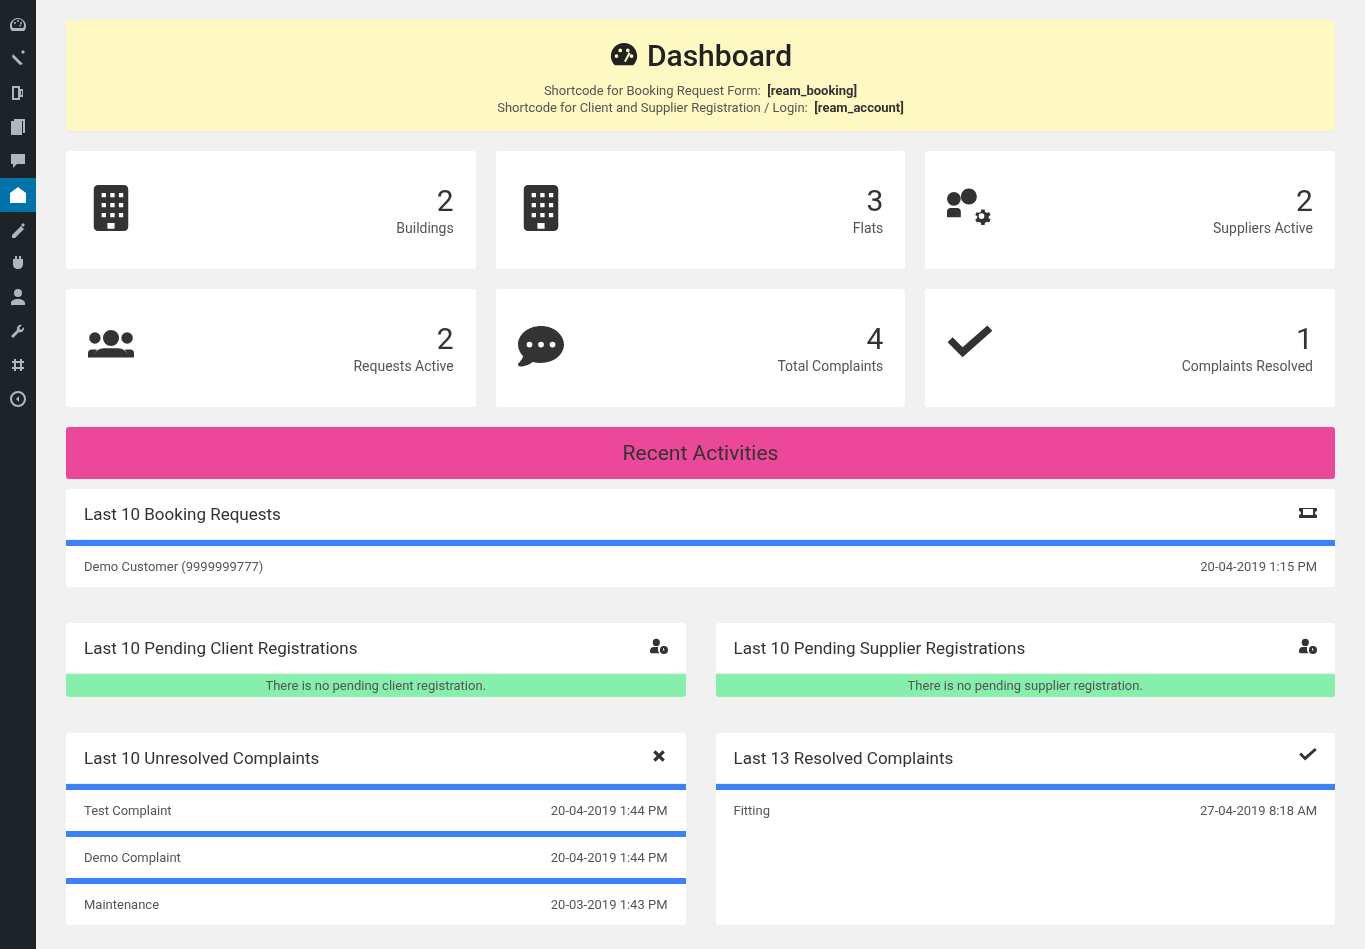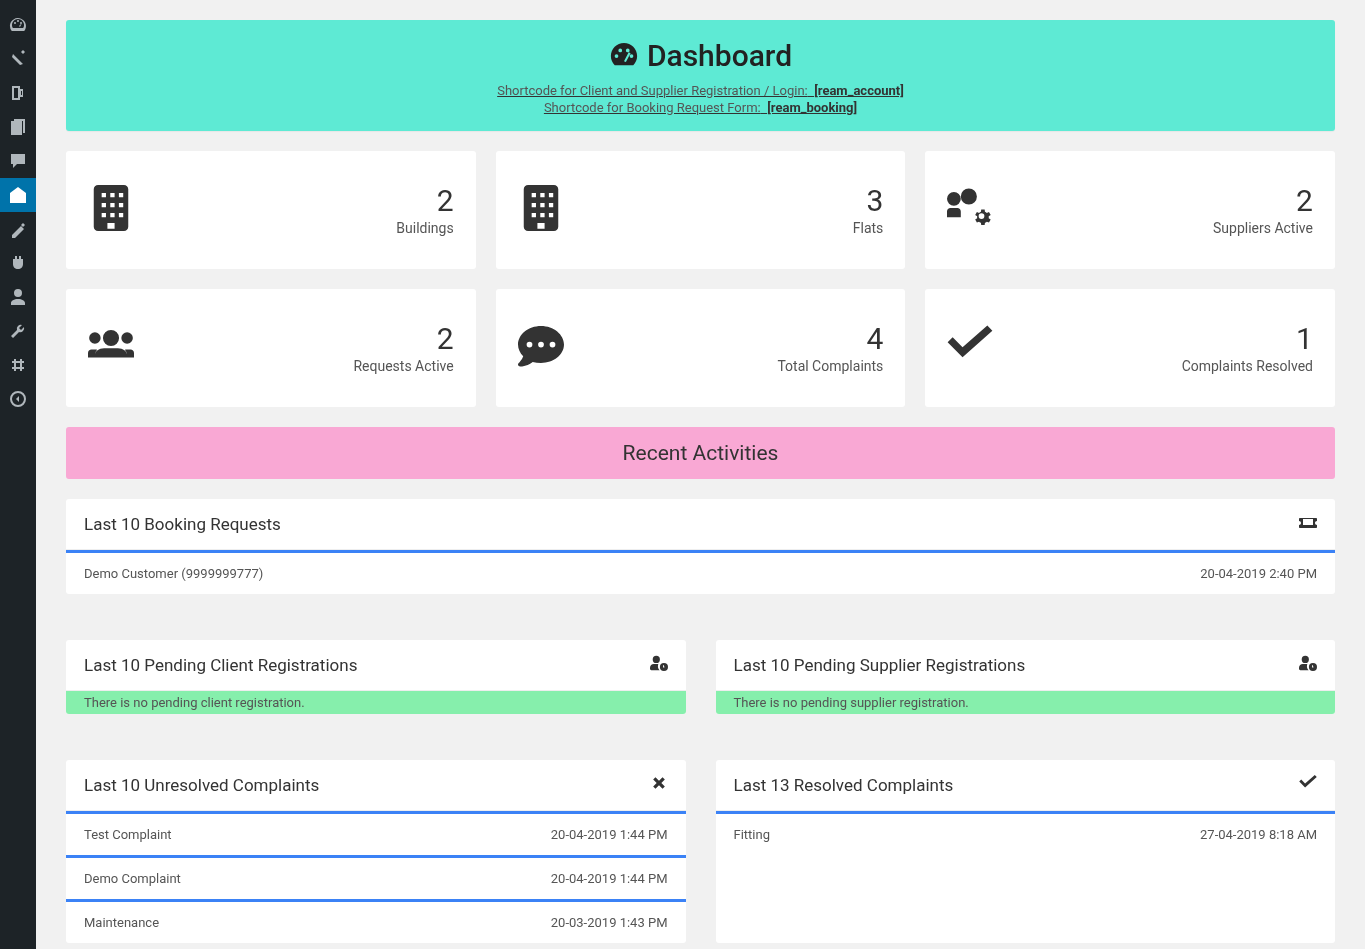--- a/index.html
+++ b/index.html
@@ -40,24 +40,23 @@
   border: 8px solid transparent;
   border-right-color: #f1f1f1;
 }
 .wp-sidebar-item svg { width: 20px; height: 20px; fill: currentColor; }
 
 .main {
   margin-left: 36px;
   padding: 20px 30px;
 }
 .card {
-  background: #5eead4;
+  background: #fef9c3;
   border-radius: 3px;
   box-shadow: 0 1px 1px rgba(0,0,0,0.04);
-  text-decoration: underline;
 }
 .header-card {
   text-align: center;
   padding: 18px 20px 16px;
   margin-bottom: 20px;
 }
 .header-title {
   font-size: 30px;
   font-weight: 500;
   color: #222;
@@ -85,51 +84,52 @@
   justify-content: space-between;
   min-height: 118px;
 }
 .stat-icon { color: #333; }
 .stat-icon svg { width: 46px; height: 46px; fill: currentColor; }
 .stat-right { text-align: right; }
 .stat-num { font-size: 30px; color: #333; font-weight: 400; }
 .stat-label { font-size: 14px; color: #555; margin-top: 2px; }
 
 .recent-header {
-  background: #f9a8d4;
+  background: #ec4899;
   text-align: center;
   font-size: 21px;
   padding: 14px;
-  margin-bottom: 20px;
+  margin-bottom: 10px;
   border-radius: 3px;
 }
 
 .panel {
   background: #fff;
   border-radius: 3px;
-  margin-bottom: 46px;
+  margin-bottom: 36px;
   overflow: hidden;
+  text-align: center;
 }
 .panel-header {
   display: flex;
   align-items: center;
   justify-content: space-between;
   padding: 14px 18px;
   font-size: 17px;
   color: #333;
   border-bottom: 1px solid #eee;
 }
 .panel-header-icon svg { width: 18px; height: 18px; fill: #333; }
 .panel-row {
   display: flex;
   justify-content: space-between;
   padding: 13px 18px;
   font-size: 13px;
   color: #555;
-  border-top: 3px solid #3b82f6;
+  border-top: 6px solid #3b82f6;
 }
 .panel-row:first-of-type { border-top: none; }
 .panel-empty {
   background: #86efac;
   padding: 4px 18px;
   font-size: 13px;
   color: #555;
 }
 
 .two-col {
@@ -208,26 +208,26 @@
 <div class="main">
 
   <div class="card header-card">
     <div class="header-title">
       <svg viewBox="0 0 512 512">
           <path d="M256 32C132 32 32 132 32 256c0 62 25 118 66 159h316c41-41 66-97 66-159C480 132 380 32 256 32zM128 288a32 32 0 1 1 0-64 32 32 0 0 1 0 64zm64-96a32 32 0 1 1 0-64 32 32 0 0 1 0 64zm128 0a32 32 0 1 1 0-64 32 32 0 0 1 0 64zm64 96a32 32 0 1 1 0-64 32 32 0 0 1 0 64zm-96 72l-32-16 80-152 32 16z"></path>
         </svg>
       <span>Dashboard</span>
     </div>
     <div class="header-sub">
+      <span>Shortcode for Booking Request Form:</span>&nbsp;
+      <strong>[ream_booking]</strong>
+    </div>
+    <div class="header-sub">
       <span>Shortcode for Client and Supplier Registration / Login:</span>&nbsp;
       <strong>[ream_account]</strong>
-    </div>
-    <div class="header-sub">
-      <span>Shortcode for Booking Request Form:</span>&nbsp;
-      <strong>[ream_booking]</strong>
     </div>
   </div>
 
   <div class="stats-row">
     <div class="stat-card">
       <div class="stat-icon">
         <svg viewBox="0 0 384 512">
             <path d="M48 0h288c27 0 48 21 48 48v416c0 27-21 48-48 48H48c-27 0-48-21-48-48V48C0 21 21 0 48 0zm40 88v48h48V88H88zm96 0v48h48V88h-48zm96 0v48h48V88h-48zM88 200v48h48v-48H88zm96 0v48h48v-48h-48zm96 0v48h48v-48h-48zM88 312v48h48v-48H88zm96 0v48h48v-48h-48zm96 0v48h48v-48h-48zM152 424v64h80v-64h-80z"></path>
           </svg>
       </div>
@@ -302,21 +302,21 @@
     <div class="panel-header">
       <span>Last 10 Booking Requests</span>
       <span class="panel-header-icon">
         <svg viewBox="0 0 576 512">
             <path d="M0 160v64c35 0 64 29 64 64s-29 64-64 64v64c0 18 14 32 32 32h512c18 0 32-14 32-32v-64c-35 0-64-29-64-64s29-64 64-64v-64c0-18-14-32-32-32H32c-18 0-32 14-32 32zm128 0h320v192H128z"></path>
           </svg>
       </span>
     </div>
     <div class="panel-row">
       <span>Demo Customer (9999999777)</span>
-      <span>20-04-2019 2:40 PM</span>
+      <span>20-04-2019 1:15 PM</span>
     </div>
   </div>
 
   <div class="two-col">
     <div class="panel">
       <div class="panel-header">
         <span>Last 10 Pending Client Registrations</span>
         <span class="panel-header-icon">
           <svg viewBox="0 0 640 512">
               <path d="M224 256a128 128 0 1 0 0-256 128 128 0 0 0 0 256zm272 0a144 144 0 1 0 0 288 144 144 0 0 0 0-288zm16 160h-48v-80h32v48h16zM313 288H135C60 288 0 348 0 423v41c0 27 21 48 48 48h296c-38-36-62-87-62-144 0-30 7-58 18-83-3 0-5 3-8 3h21z"></path>

